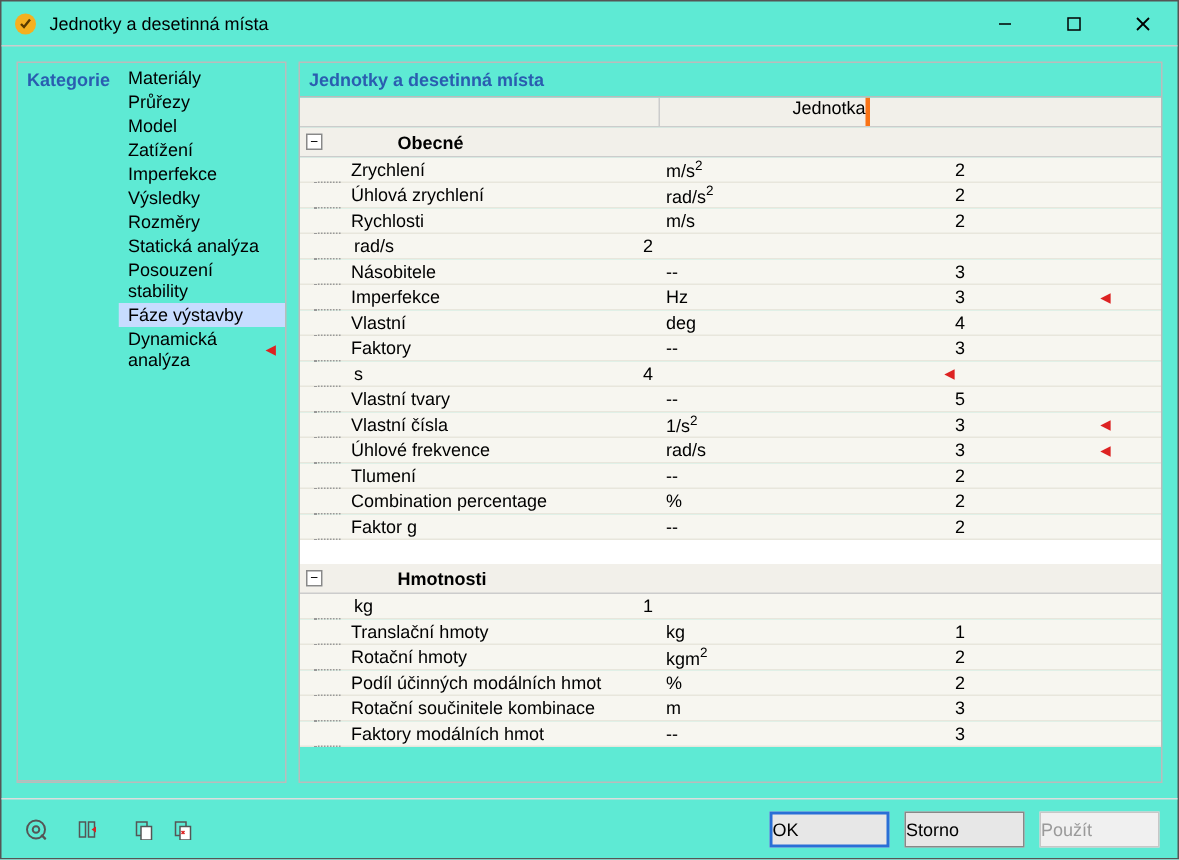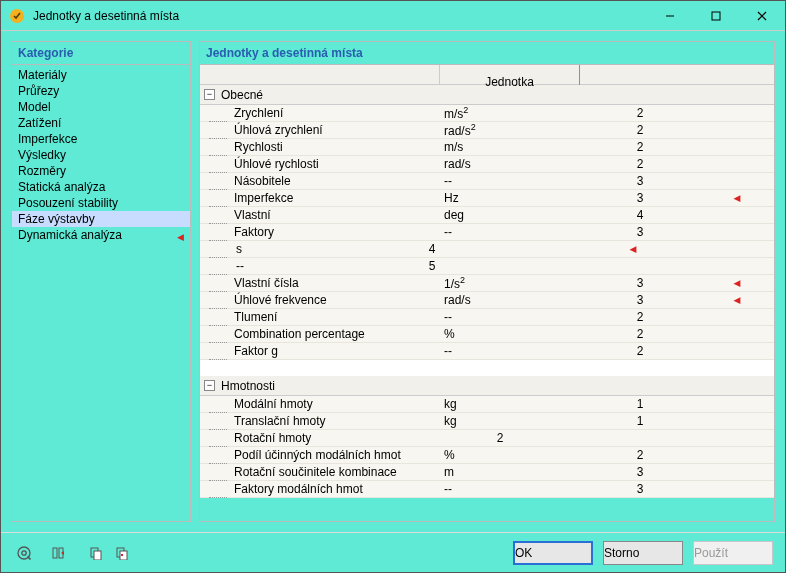--- a/index.html
+++ b/index.html
@@ -3,37 +3,37 @@
 <meta charset="utf-8">
 <style>
   * { box-sizing: border-box; font-family: 'Segoe UI', Tahoma, sans-serif; font-size: 12px; }
   body { margin: 0; background: #fff; width: 786px; height: 573px; overflow: hidden; }
   .window { width: 786px; height: 573px; border: 1px solid #555; display: flex; flex-direction: column; background: #5eead4; }
   .titlebar { height: 30px; display: flex; align-items: center; padding: 0 0 0 8px; border-bottom: 1px solid #ccc; }
   .titlebar .app-icon { width: 16px; height: 16px; margin-right: 8px; }
   .titlebar .title { flex: 1; color: #000; }
   .titlebar .win-btn { width: 46px; height: 30px; display: flex; align-items: center; justify-content: center; color: #000; }
   .content { flex: 1; display: flex; padding: 10px; gap: 8px; overflow: hidden; }
-  .sidebar { width: 180px; border: 1px solid #bbb; display: flex; flex-direction: column; }
+  .sidebar { width: 180px; border: 1px solid #bbb; display: flex; }
   .sidebar-header { color: #2a5db0; font-weight: 600; padding: 4px 6px; border-bottom: 1px solid #bbb; }
   .sidebar-list { flex: 1; overflow-y: auto; padding: 2px 0; }
-  .cat-item { padding: 1px 6px; color: #000; cursor: default; display: flex; align-items: flex-end; }
+  .cat-item { padding: 1px 6px; color: #000; cursor: default; display: flex; align-items: center; }
   .cat-item.selected { background: #c7dcff; }
   .cat-item .marker { color: #d22; margin-left: auto; font-size: 9px; }
   .main { flex: 1; border: 1px solid #bbb; display: flex; flex-direction: column; overflow: hidden; }
   .main-header { color: #2a5db0; font-weight: 600; padding: 4px 6px; border-bottom: 1px solid #bbb; }
   .main-body { flex: 1; overflow-y: auto; }
   .table-head { display: flex; background: #f2f0ea; border-bottom: 1px solid #ccc; height: 20px; }
   .table-head .col-name { width: 240px; border-right: 1px solid #ccc; }
-  .table-head .col-unit { width: 140px; text-align: center; border-right: 1px solid #f97316; padding: 10px 0; }
+  .table-head .col-unit { width: 140px; text-align: right; border-right: 3px solid #f97316; padding: 0 0; }
   .table-head .col-dec { width: 120px; text-align: center; border-right: 1px solid #ccc; padding: 2px 0; }
   .table-head .col-flag { flex: 1; }
   .group-row { display: flex; align-items: center; background: #f2f0ea; border-bottom: 1px solid #ccc; height: 20px; }
   .group-row .toggle { width: 11px; height: 11px; border: 1px solid #888; display: flex; align-items: center; justify-content: center; margin: 0 6px 0 4px; font-size: 9px; line-height: 9px; background: #fff; }
-  .group-row .label { font-weight: 400; }
+  .group-row .label { font-weight: 700; margin-left: 44px; }
   .prop-row { display: flex; align-items: center; height: 17px; background: #f7f6f0; border-bottom: 1px solid #e8e6dc; }
   .prop-row .tree-pad { width: 32px; position: relative; }
   .prop-row .tree-pad::before { content: ''; position: absolute; left: 9px; top: 0; bottom: 0; border-left: 1px dotted #999; }
   .prop-row .tree-pad::after { content: ''; position: absolute; left: 9px; top: 8px; width: 18px; border-top: 1px dotted #999; }
   .prop-row .name { width: 208px; padding-left: 2px; }
   .prop-row .unit { width: 140px; padding-left: 4px; }
   .prop-row .dec { width: 120px; text-align: center; }
   .prop-row .flag { flex: 1; text-align: center; color: #d22; font-size: 9px; }
   .gap-row { height: 16px; background: #fff; }
   .footer { height: 40px; display: flex; align-items: center; padding: 0 12px; border-top: 1px solid #ddd; gap: 4px; }
@@ -146,21 +146,20 @@
             </div>
             <div class="prop-row">
               <div class="tree-pad"></div>
               <div class="name">Rychlosti</div>
               <div class="unit">m/s</div>
               <div class="dec">2</div>
               <div class="flag"></div>
             </div>
             <div class="prop-row">
               <div class="tree-pad"></div>
-              <div class="name">Úhlové rychlosti</div>
               <div class="unit">rad/s</div>
               <div class="dec">2</div>
               <div class="flag"></div>
             </div>
             <div class="prop-row">
               <div class="tree-pad"></div>
               <div class="name">Násobitele</div>
               <div class="unit">--</div>
               <div class="dec">3</div>
               <div class="flag"></div>
@@ -187,20 +186,21 @@
               <div class="flag"></div>
             </div>
             <div class="prop-row">
               <div class="tree-pad"></div>
               <div class="unit">s</div>
               <div class="dec">4</div>
               <div class="flag">◀</div>
             </div>
             <div class="prop-row">
               <div class="tree-pad"></div>
+              <div class="name">Vlastní tvary</div>
               <div class="unit">--</div>
               <div class="dec">5</div>
               <div class="flag"></div>
             </div>
             <div class="prop-row">
               <div class="tree-pad"></div>
               <div class="name">Vlastní čísla</div>
               <div class="unit">1/s<sup>2</sup></div>
               <div class="dec">3</div>
               <div class="flag">◀</div>
@@ -233,35 +233,35 @@
               <div class="dec">2</div>
               <div class="flag"></div>
             </div>
             <div class="gap-row"></div>
             <div class="group-row">
               <span class="toggle">−</span>
               <span class="label">Hmotnosti</span>
             </div>
             <div class="prop-row">
               <div class="tree-pad"></div>
-              <div class="name">Modální hmoty</div>
               <div class="unit">kg</div>
               <div class="dec">1</div>
               <div class="flag"></div>
             </div>
             <div class="prop-row">
               <div class="tree-pad"></div>
               <div class="name">Translační hmoty</div>
               <div class="unit">kg</div>
               <div class="dec">1</div>
               <div class="flag"></div>
             </div>
             <div class="prop-row">
               <div class="tree-pad"></div>
               <div class="name">Rotační hmoty</div>
+              <div class="unit">kgm<sup>2</sup></div>
               <div class="dec">2</div>
               <div class="flag"></div>
             </div>
             <div class="prop-row">
               <div class="tree-pad"></div>
               <div class="name">Podíl účinných modálních hmot</div>
               <div class="unit">%</div>
               <div class="dec">2</div>
               <div class="flag"></div>
             </div>

